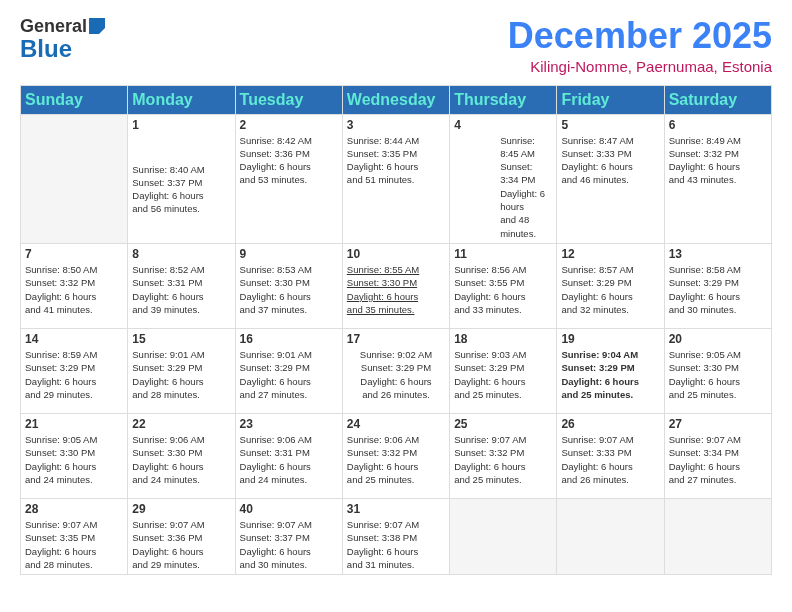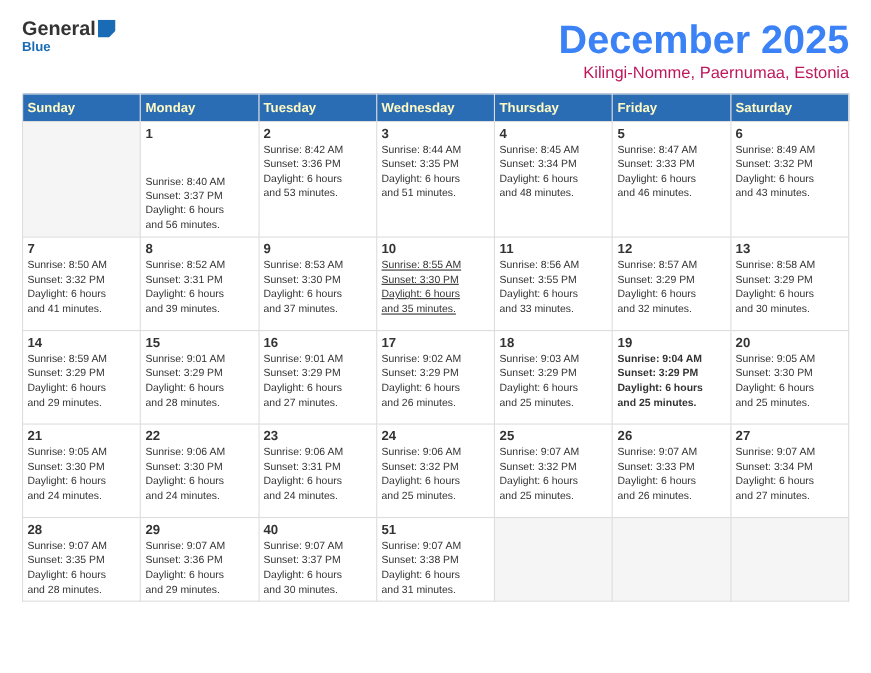--- a/index.html
+++ b/index.html
@@ -40,22 +40,22 @@
       color: #be185d;
       margin-top: 2px;
     }
     .calendar-table {
       width: 100%;
       border-collapse: collapse;
       table-layout: fixed;
     }
     .calendar-table th {
       background-color: #2a6db5;
-      color: #fef9c3;
-      font-size: 12px;
+      color: #5eead4;
+      font-size: 16px;
       font-weight: bold;
       padding: 5px 4px;
       text-align: left;
       border: 1px solid #ddd;
     }
     .calendar-table td {
       vertical-align: top;
       border: 1px solid #ddd;
       padding: 3px 4px;
       height: 85px;
@@ -87,21 +87,21 @@
 
 <div class="container">
   <div class="header">
     <div class="logo">
       <div style="display:flex;align-items:center;">
         <span style="font-size:18px;font-weight:bold;color:#333;">General</span>
         <svg width="16" height="16" viewBox="0 0 16 16" style="margin-left:2px;margin-top:-2px;">
           <polygon points="0,0 16,0 16,10 10,16 0,16" fill="#1a6bb5"></polygon>
         </svg>
       </div>
-      <span style="font-size:12px;font-weight:bold;color:#1a6bb5;margin-top:-2px;">Blue</span>
+      <span style="font-size:24px;font-weight:bold;color:#1a6bb5;margin-top:-2px;">Blue</span>
     </div>
     <div class="title-section">
       <div class="month-title">December 2025</div>
       <div class="location">Kilingi-Nomme, Paernumaa, Estonia</div>
     </div>
   </div>
 
   <table class="calendar-table">
     <thead>
       <tr>
@@ -133,21 +133,21 @@
           </td>
           <td>
             <span class="day-number">3</span>
             <div class="day-info" style="white-space: pre-line;">Sunrise: 8:44 AM
 Sunset: 3:35 PM
 Daylight: 6 hours
 and 51 minutes.</div>
           </td>
           <td>
             <span class="day-number">4</span>
-            <div class="day-info" style="white-space: pre-line;">Sunrise: 8:45 AM
+            <div class="day-info" style="white-space: pre-line; margin-left: 46px;">Sunrise: 8:45 AM
 Sunset: 3:34 PM
 Daylight: 6 hours
 and 48 minutes.</div>
           </td>
           <td>
             <span class="day-number">5</span>
             <div class="day-info" style="white-space: pre-line;">Sunrise: 8:47 AM
 Sunset: 3:33 PM
 Daylight: 6 hours
 and 46 minutes.</div>
@@ -228,21 +228,21 @@
           </td>
           <td>
             <span class="day-number">16</span>
             <div class="day-info" style="white-space: pre-line;">Sunrise: 9:01 AM
 Sunset: 3:29 PM
 Daylight: 6 hours
 and 27 minutes.</div>
           </td>
           <td>
             <span class="day-number">17</span>
-            <div class="day-info" style="white-space: pre-line;">Sunrise: 9:02 AM
+            <div class="day-info" style="white-space: pre-line; text-align: center;">Sunrise: 9:02 AM
 Sunset: 3:29 PM
 Daylight: 6 hours
 and 26 minutes.</div>
           </td>
           <td>
             <span class="day-number">18</span>
             <div class="day-info" style="white-space: pre-line;">Sunrise: 9:03 AM
 Sunset: 3:29 PM
 Daylight: 6 hours
 and 25 minutes.</div>
@@ -329,21 +329,21 @@
 and 29 minutes.</div>
           </td>
           <td>
             <span class="day-number">40</span>
             <div class="day-info" style="white-space: pre-line;">Sunrise: 9:07 AM
 Sunset: 3:37 PM
 Daylight: 6 hours
 and 30 minutes.</div>
           </td>
           <td>
-            <span class="day-number">51</span>
+            <span class="day-number">31</span>
             <div class="day-info" style="white-space: pre-line;">Sunrise: 9:07 AM
 Sunset: 3:38 PM
 Daylight: 6 hours
 and 31 minutes.</div>
           </td>
           <td class="empty"></td>
           <td class="empty"></td>
           <td class="empty"></td>
         </tr>
       </tbody>

